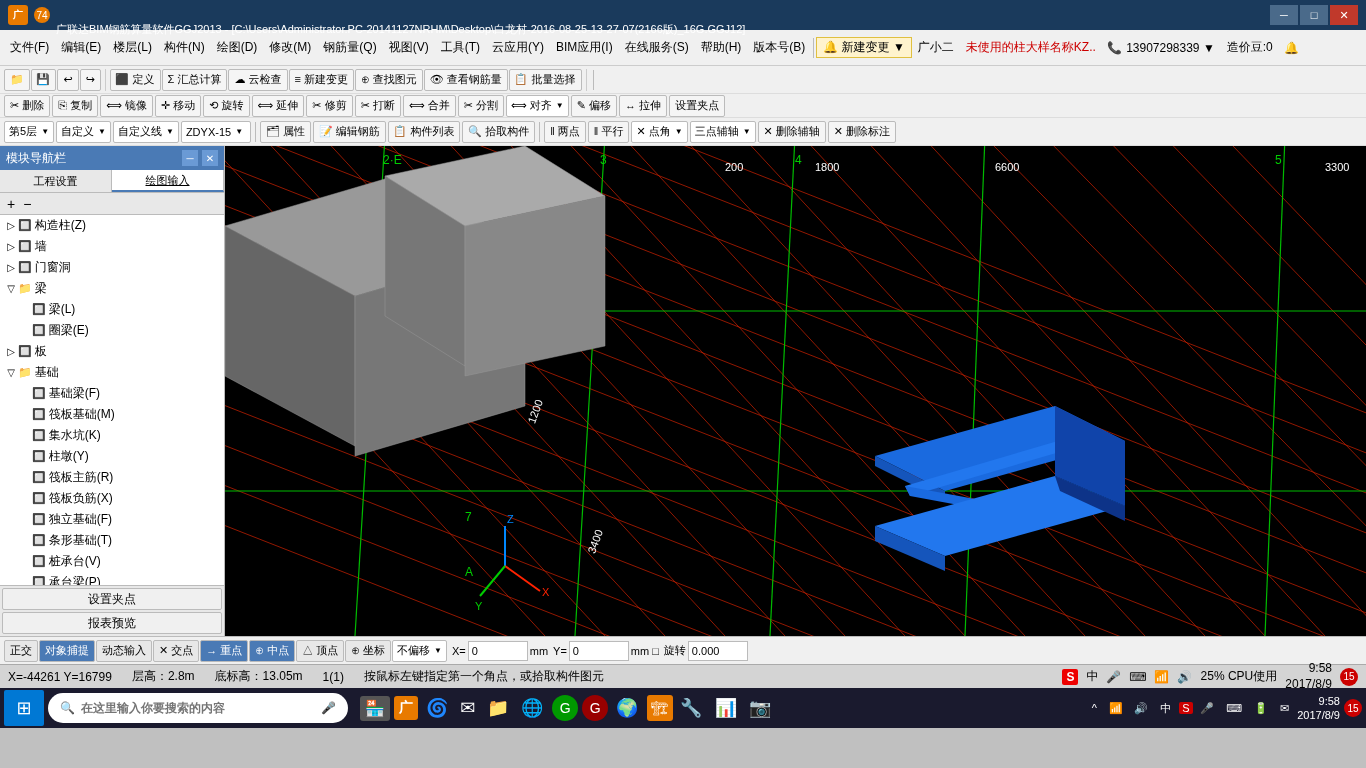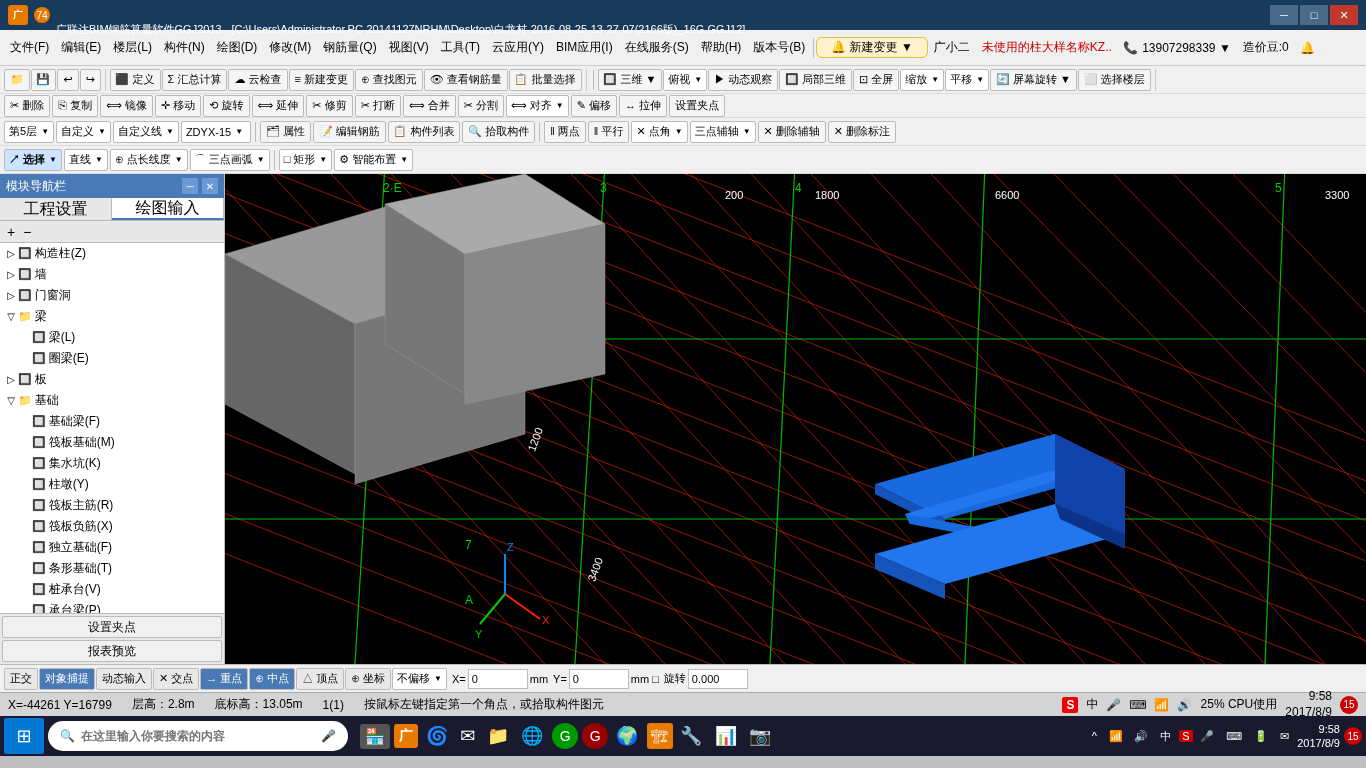--- a/index.html
+++ b/index.html
@@ -110,25 +110,25 @@
       display: flex;
       background: #e8e8e8;
       border-bottom: 1px solid #bbb;
     }
     .sidebar-tab {
       flex: 1;
       height: 22px;
       display: flex;
       align-items: center;
       justify-content: center;
-      font-size: 16px;
+      font-size: 11px;
       cursor: pointer;
       border-right: 1px solid #bbb;
     }
-    .sidebar-tab.active { background: #fff; border-bottom: 2px solid #4a7ab5; }
+    .sidebar-tab.active { background: #fff; border-bottom: 2px solid #4a7ab5; text-decoration: underline; }
 
     #sidebar-toolbar {
       height: 22px;
       background: #e8e8e8;
       display: flex;
       align-items: center;
       padding: 0 4px;
       gap: 2px;
       border-bottom: 1px solid #bbb;
     }
@@ -337,21 +337,21 @@
   <span class="menu-item">修改(M)</span>
   <span class="menu-item">钢筋量(Q)</span>
   <span class="menu-item">视图(V)</span>
   <span class="menu-item">工具(T)</span>
   <span class="menu-item">云应用(Y)</span>
   <span class="menu-item">BIM应用(I)</span>
   <span class="menu-item">在线服务(S)</span>
   <span class="menu-item">帮助(H)</span>
   <span class="menu-item">版本号(B)</span>
   <span class="tb-sep"></span>
-  <span class="menu-item" style="background:#fff3cd;border:1px solid #e0c040;padding:1px 14px;border-radius:6px;">🔔 新建变更 ▼</span>
+  <span class="menu-item" style="background:#fff3cd;border:1px solid #e0c040;padding:1px 6px;border-radius:0;">🔔 新建变更 ▼</span>
   <span class="menu-item">广小二</span>
   <span class="menu-item" style="color:#c00;">未使用的柱大样名称KZ..</span>
   <span class="menu-item">📞 13907298339 ▼</span>
   <span class="menu-item">造价豆:0</span>
   <span class="menu-item">🔔</span>
 </div>
 
 <div id="toolbars">
 
   <div class="toolbar-row">
@@ -364,31 +364,20 @@
     <div class="tb-group">
       <button class="tb-btn">⬛ 定义</button>
       <button class="tb-btn">Σ 汇总计算</button>
       <button class="tb-btn">☁ 云检查</button>
       <button class="tb-btn">≡ 新建变更</button>
       <button class="tb-btn">⊕ 查找图元</button>
       <button class="tb-btn">👁 查看钢筋量</button>
       <button class="tb-btn">📋 批量选择</button>
     </div>
     <span class="tb-sep"></span>
-    <div class="tb-group">
-      <button class="tb-btn">🔲 三维 ▼</button>
-      <div class="tb-dropdown">俯视</div>
-      <button class="tb-btn">▶ 动态观察</button>
-      <button class="tb-btn">🔲 局部三维</button>
-      <button class="tb-btn">⊡ 全屏</button>
-      <div class="tb-dropdown">缩放</div>
-      <div class="tb-dropdown">平移</div>
-      <button class="tb-btn">🔄 屏幕旋转 ▼</button>
-      <button class="tb-btn">⬜ 选择楼层</button>
-    </div>
   </div>
 
   <div class="toolbar-row" style="height:24px;">
     <button class="tb-btn">✂ 删除</button>
     <button class="tb-btn">⎘ 复制</button>
     <button class="tb-btn">⟺ 镜像</button>
     <button class="tb-btn">✛ 移动</button>
     <button class="tb-btn">⟲ 旋转</button>
     <button class="tb-btn">⟺ 延伸</button>
     <button class="tb-btn">✂ 修剪</button>
@@ -413,29 +402,20 @@
     <button class="tb-btn">🔍 拾取构件</button>
     <span class="tb-sep"></span>
     <button class="tb-btn">‖ 两点</button>
     <button class="tb-btn">‖ 平行</button>
     <div class="tb-dropdown">✕ 点角</div>
     <div class="tb-dropdown">三点辅轴</div>
     <button class="tb-btn">✕ 删除辅轴</button>
     <button class="tb-btn">✕ 删除标注</button>
   </div>
 
-  <div class="toolbar-row toolbar-row-3">
-    <div class="tb-dropdown" style="background:#cce4ff;font-weight:bold;">↗ 选择</div>
-    <div class="tb-dropdown">直线</div>
-    <div class="tb-dropdown">⊕ 点长线度</div>
-    <div class="tb-dropdown">⌒ 三点画弧</div>
-    <span class="tb-sep"></span>
-    <div class="tb-dropdown">□ 矩形</div>
-    <div class="tb-dropdown">⚙ 智能布置</div>
-  </div>
 </div>
 
 <div id="main-layout" style="height:490px;">
 
   <div id="sidebar">
     <div id="sidebar-header">
       <span>模块导航栏</span>
       <div class="sidebar-controls">
         <button class="sidebar-ctrl-btn">─</button>
         <button class="sidebar-ctrl-btn">✕</button>

